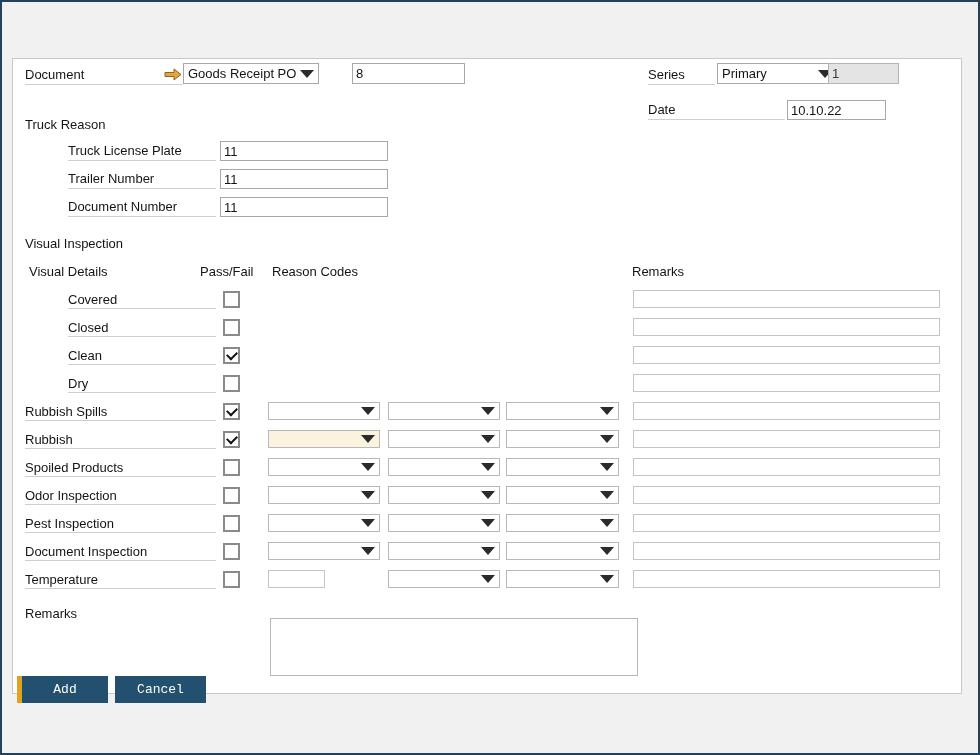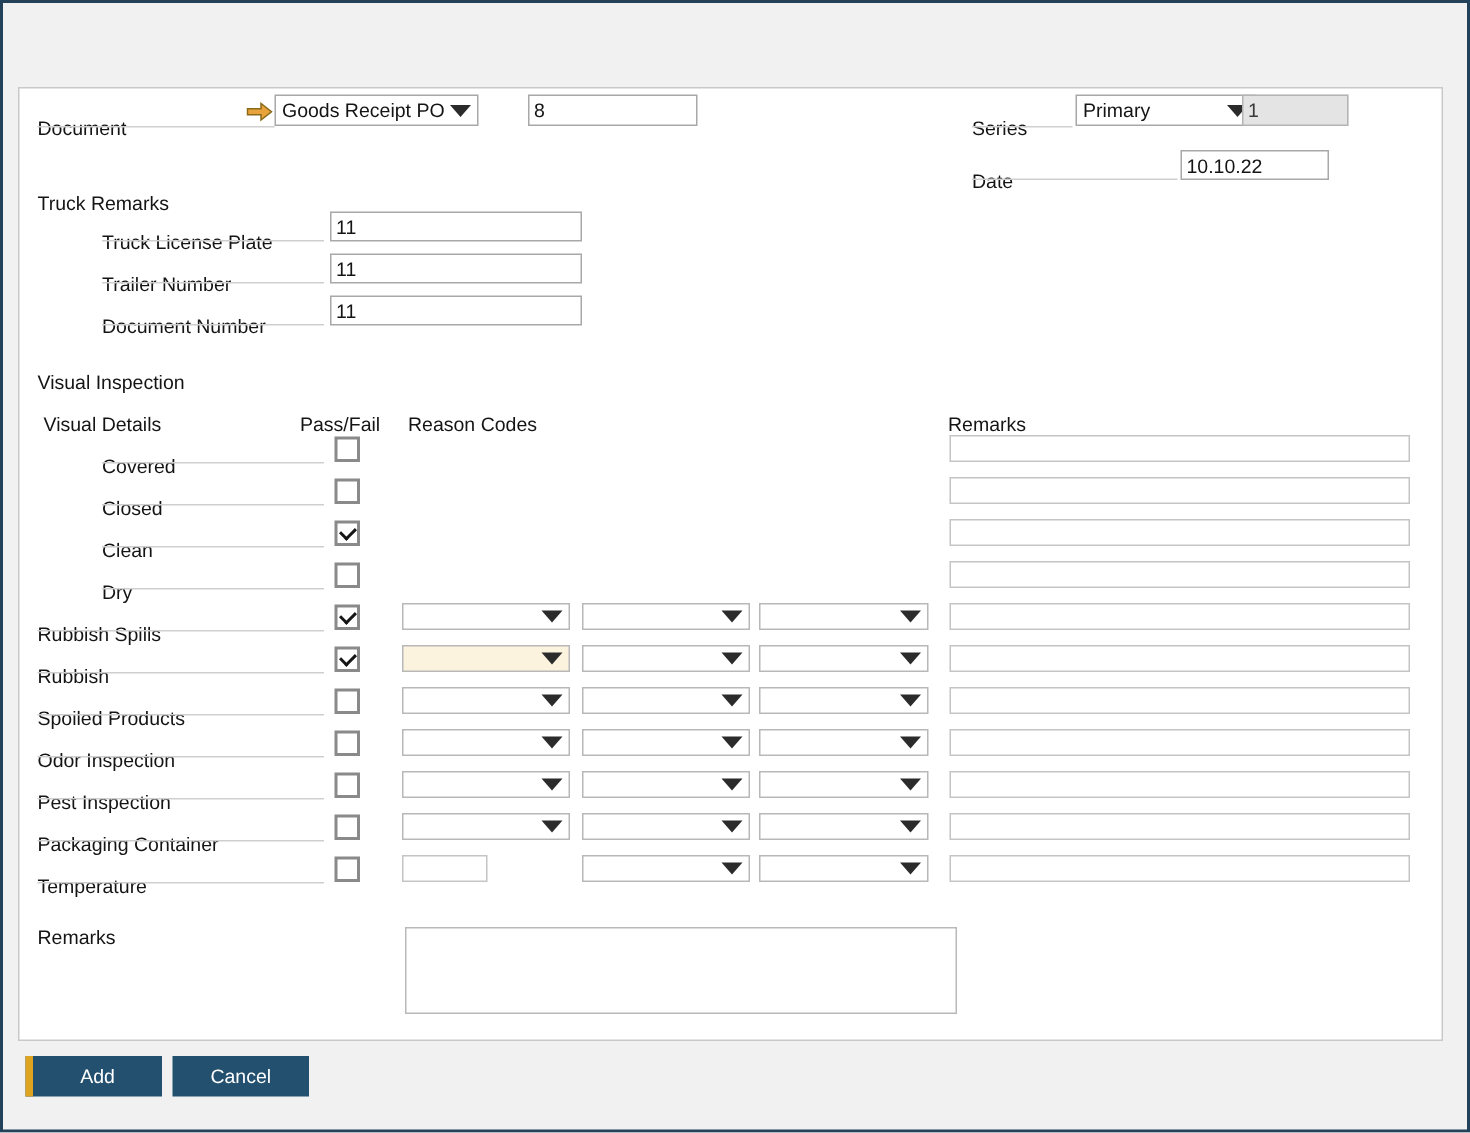--- a/index.html
+++ b/index.html
@@ -30,21 +30,21 @@
     content:""; position:absolute; left:8px; top:0; width:3px; height:18px; background:#fff;
   }
   .close-glyph::before { transform:rotate(45deg); }
   .close-glyph::after  { transform:rotate(-45deg); }
 
   .panel {
     position:absolute; left:12px; top:58px; width:950px; height:636px;
     background:#ffffff; border:1px solid #c9c9c9;
   }
 
-  .lbl { position:absolute; font-size:13px; color:#141414; white-space:nowrap; line-height:16px;margin-top:11px; }
+  .lbl { position:absolute; font-size:13px; color:#141414; white-space:nowrap; line-height:16px; }
   .u   { position:absolute; height:1px; background:#cfcfcf; }
 
   .txt {
     position:absolute; border:1px solid #a8a8a8; background:#fff;
     font-family:inherit; font-size:13px; color:#141414; padding:0 3px;
     outline:none;
   }
   .txt.light { border-color:#c4c4c4; }
   .txt.disabled { background:#e4e4e4; border-color:#b4b4b4; color:#3a3a3a; }
 
@@ -80,22 +80,22 @@
   .c-dd3 { left:506px; width:113px; height:18px; }
   .c-rem { left:633px; width:307px; height:18px; }
 
   .remarks-area {
     position:absolute; left:270px; top:618px; width:368px; height:58px;
     border:1px solid #b9b9b9; background:#fff; font-family:inherit; font-size:13px;
     resize:none; outline:none;
   }
 
   .btn {
-    position:absolute; top:704px; height:27px; background:var(--button,#23506f);
-    color:#ffffff; font-size:13px; text-align:center; line-height:27px; cursor:pointer;
+    position:absolute; top:676px; height:27px; background:var(--button,#23506f);
+    color:#ffffff; font-size:13px; text-align:center; line-height:27px; cursor:pointer;font-family:Liberation Mono, monospace;
   }
   .btn-add { left:17px; width:91px; border-left:5px solid var(--button_accent,#dfa41f); }
   .btn-cancel { left:115px; width:91px; }
 
   .arrow-icon { position:absolute; cursor:pointer; }
 </style>
 </head>
 <body>
 
 <div class="window">
@@ -119,21 +119,21 @@
   <div class="combo combo-lg" style="left:717px;top:63px;width:120px;height:21px">
     <span class="val">Primary</span>
     <span class="dd-arrow"></span>
   </div>
   <input class="txt disabled" style="left: 828px; top: 63px; width: 71px; height: 21px;" value="1">
 
   <div class="lbl" style="left:648px;top:102px">Date</div>
   <div class="u" style="left:648px;top:119px;width:137px"></div>
   <input class="txt" style="left: 787px; top: 100px; width: 99px; height: 20px;" value="10.10.22">
 
-  <div class="lbl" style="left:25px;top:117px">Truck Remarks</div>
+  <div class="lbl" style="left:25px;top:117px">Truck Reason</div>
 
   <div class="lbl" style="left:68px;top:143px">Truck License Plate</div>
   <div class="u" style="left:68px;top:160px;width:148px"></div>
   <input class="txt" style="left: 220px; top: 141px; width: 168px; height: 20px;" value="11">
 
   <div class="lbl" style="left:68px;top:171px">Trailer Number</div>
   <div class="u" style="left:68px;top:188px;width:148px"></div>
   <input class="txt" style="left: 220px; top: 169px; width: 168px; height: 20px;" value="11">
 
   <div class="lbl" style="left:68px;top:199px">Document Number</div>
@@ -244,21 +244,21 @@
   <div class="combo light c-dd2" style="top:514px">
       <span class="val"></span>
       <span class="dd-arrow"></span>
     </div>
   <div class="combo light c-dd3" style="top:514px">
       <span class="val"></span>
       <span class="dd-arrow"></span>
     </div>
   <input class="txt light c-rem" style="top: 514px;" value="">
 
-  <div class="lbl" style="left:25px;top:544px">Packaging Container</div>
+  <div class="lbl" style="left:25px;top:544px">Document Inspection</div>
   <div class="u" style="left:25px;top:560px;width:191px"></div>
   <div class="cb" style="top:543px"></div>
   <div class="combo light c-dd1" style="top:542px">
       <span class="val"></span>
       <span class="dd-arrow"></span>
     </div>
   <div class="combo light c-dd2" style="top:542px">
       <span class="val"></span>
       <span class="dd-arrow"></span>
     </div>

